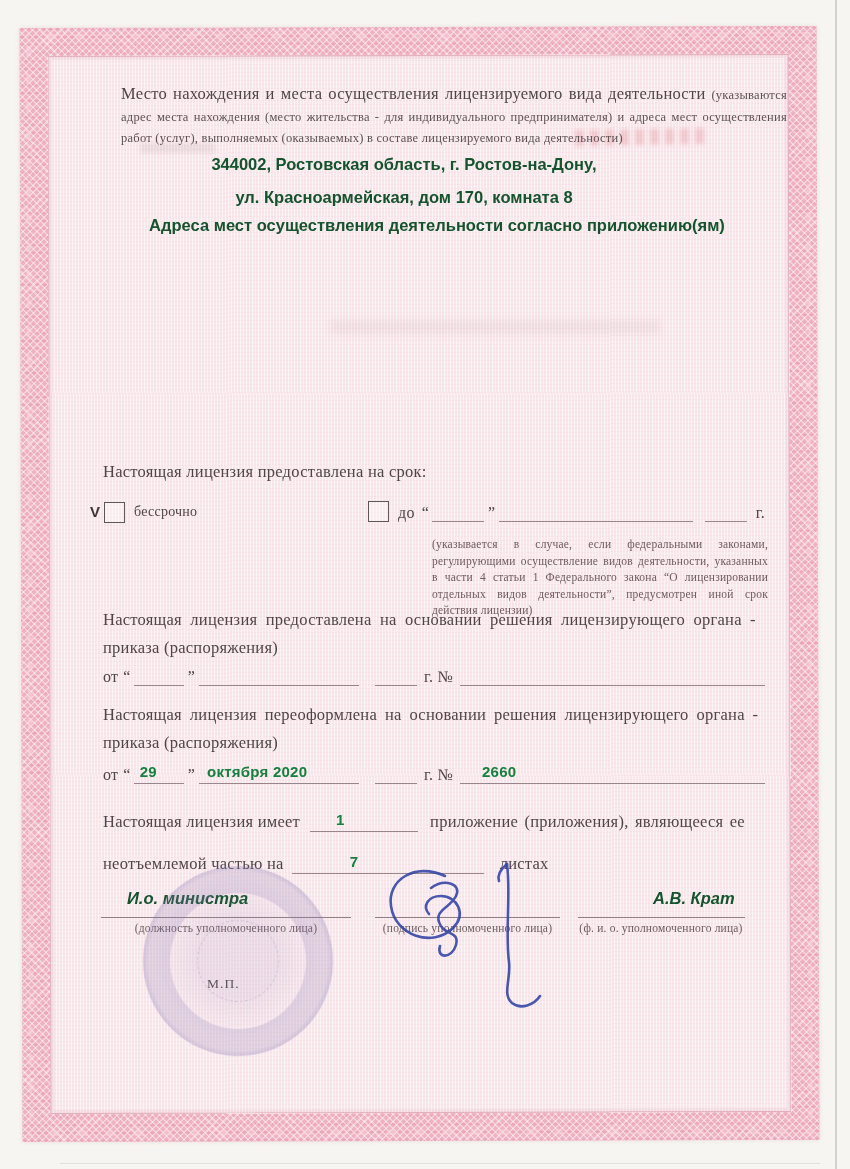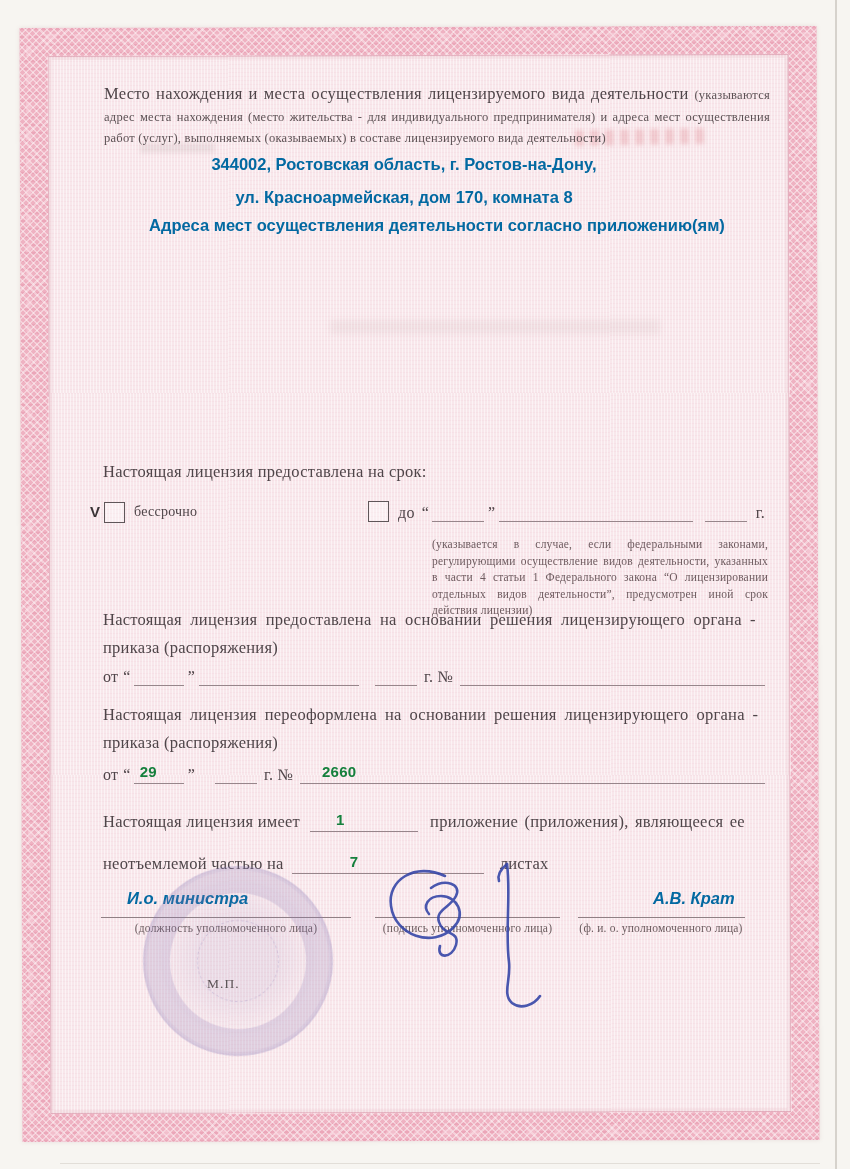--- a/index.html
+++ b/index.html
@@ -49,25 +49,25 @@
   .sm1 { left:575px; top:129px; width:135px; height:16px;
          background:repeating-linear-gradient(90deg, rgba(205,70,80,.20) 0 9px, transparent 9px 15px);
          filter:blur(2px); transform:rotate(-1deg); }
   .sm2 { left:140px; top:143px; width:75px; height:10px; background:rgba(130,95,95,.10); filter:blur(2px); }
   .sm3 { left:330px; top:320px; width:330px; height:14px; background:rgba(150,120,120,.08); filter:blur(3px); }
 
   
   .serif   { font-family:"Liberation Serif","DejaVu Serif",serif; color:#4f4549; letter-spacing:.25px; }
   .lead    { font-size:16.5px; }
   .note-sm { font-size:12.5px; color:#5c5154; }
-  .bsans   { font-family:"Liberation Sans","DejaVu Sans",sans-serif; font-weight:700; color:#0369a1; }
+  .bsans   { font-family:"Liberation Sans","DejaVu Sans",sans-serif; font-weight:700; color:#14532d; }
   .abs     { position:absolute; }
   .caption { font-size:11.5px; color:#6b5b5e; letter-spacing:.2px; text-align:center; }
 
-  .header-p { left:104px; top:84px; width:666px; text-align:justify; line-height:19.5px; }
+  .header-p { left:121px; top:84px; width:666px; text-align:justify; line-height:19.5px; }
   .addr { left:104px; width:600px; text-align:center; font-size:16.5px; line-height:18px; }
 
   .term-label { left:103px; top:462px; font-size:16.5px; }
   .vmark { left:90px; top:503px; font-size:15px; font-weight:700; color:#3a3436;
            font-family:"Liberation Sans",sans-serif; }
   .cbox { width:21px; height:21px; border:1.5px solid #5f5659; background:rgba(255,255,255,.30); flex:none; }
   .box1 { left:104px; top:502px; }
   .perpetual { left:134px; top:504px; font-size:14px; }
 
   .until-row { left:368px; top:501px; width:397px; display:flex; align-items:flex-end; font-size:16px; }
@@ -158,20 +158,23 @@
 <div class="abs para3 serif">Настоящая лицензия переоформлена на основании решения лицензирующего органа -</div>
 <div class="abs para4 serif">приказа (распоряжения)</div>
 
 <div class="abs from-row2 serif">
   <span style="margin-right:5px">от</span>
   <span style="margin-right:3px">“</span>
   <span class="blank" style="width:50px">
       <b class="fill" style="left:6px">29</b>
     </span>
   <span style="margin:0 4px">”</span>
+  <span class="blank" style="width:160px">
+      <b class="fill" style="left:8px">октября 2020</b>
+    </span>
   <span class="blank" style="width:42px; margin-left:16px"></span>
   <span style="margin:0 7px">г. №</span>
   <span class="blank" style="flex:1">
       <b class="fill" style="left:22px">2660</b>
     </span>
 </div>
 
 <div class="abs att-row serif">
   <span style="margin-right:10px; white-space:nowrap">Настоящая лицензия имеет</span>
   <span class="blank" style="width:108px">

